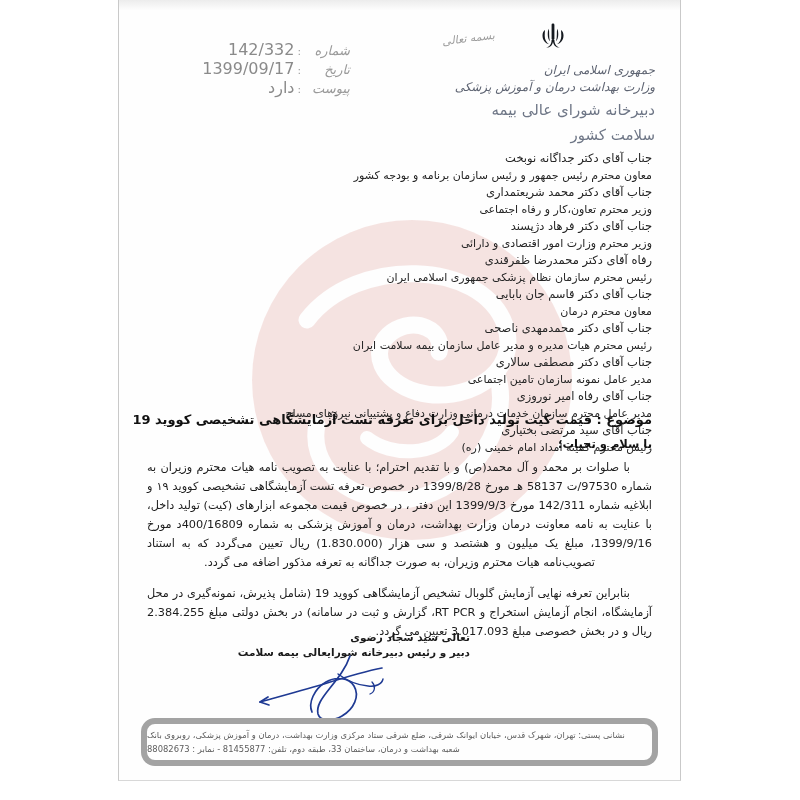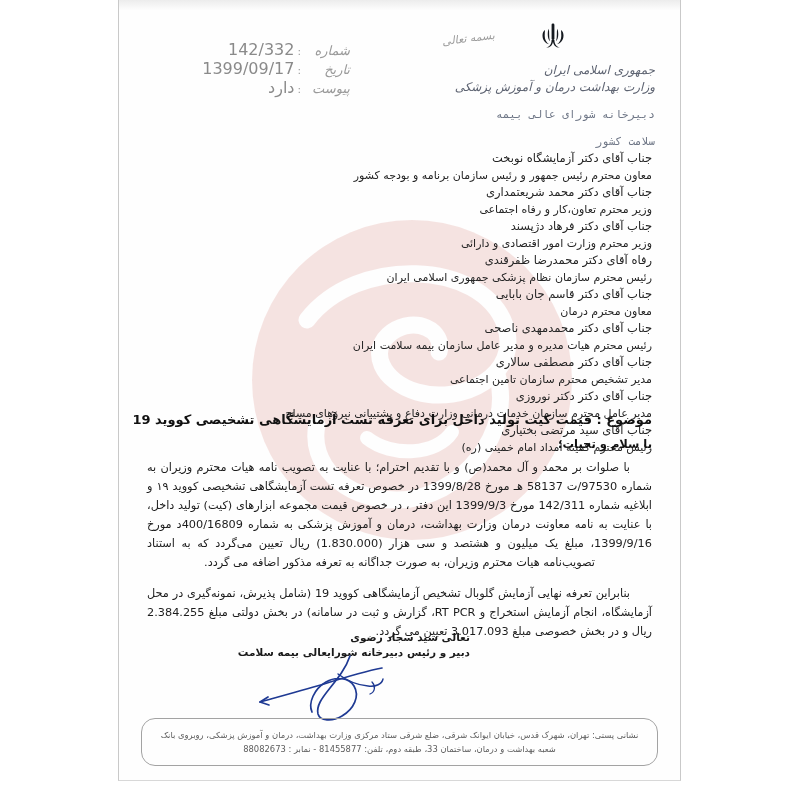--- a/index.html
+++ b/index.html
@@ -122,24 +122,23 @@
     color: #5e6472;
     font-size: 11.5px;
     line-height: 1.45;
     font-style: italic;
     letter-spacing: .3px;
   }
   .lh-script.l1 { font-size: 12px; margin-top: 12px; }
   .lh-script.l2 { font-size: 12px; }
   .lh-sub {
     color: #6e7686;
-    font-size: 11px;
+    font-size: 15px;
     line-height: 1.55;
-    margin-top: 10px;
-    font-family: Liberation Mono, monospace;
+    margin-top: 2px;
   }
 
   
   #recipients {
     position: absolute;
     right: 28px;
     top: 150px;
     width: 500px;
     direction: rtl;
     text-align: right;
@@ -233,26 +232,26 @@
     pointer-events: none;
   }
 
   
   #footer-box {
     position: absolute;
     left: 22px;
     right: 22px;
     top: 718px;
     height: 48px;
-    border: 1px solid #a3a3a3;
+    border: 6px solid #a3a3a3;
     border-radius: 14px;
     box-sizing: border-box;
     display: flex;
     flex-direction: column;
-    align-items: center;
+    align-items: flex-end;
     justify-content: center;
     direction: rtl;
   }
   .footer-line {
     font-size: 8.4px;
     color: #5c5c5c;
     line-height: 14px;
     text-align: center;
     white-space: nowrap;
   }
@@ -307,35 +306,35 @@
           <path d="M38.5 13.5 c1.6 3 2 7 2 11.6 c0 6 -1.6 10.6 -4.4 13.6 c1.2 -4 1.6 -8.6 1.6 -13.6 c0 -4.4 0 -8.2 0.8 -11.6z"></path>
         </g>
       </svg>
       <div class="lh-script l1 fa">جمهوری اسلامی ایران</div>
       <div class="lh-script l2 fa">وزارت بهداشت درمان و آموزش پزشکی</div>
       <div class="lh-sub fa">دبیرخانه شورای عالی بیمه</div>
       <div class="lh-sub fa">سلامت کشور</div>
     </div>
 
     <div id="recipients">
-        <div class="recipient-name fa">جناب آقای دکتر آزمایشگاه نوبخت</div>
+        <div class="recipient-name fa">جناب آقای دکتر جداگانه نوبخت</div>
         <div class="recipient-title fa">معاون محترم رئیس جمهور و رئیس سازمان برنامه و بودجه کشور</div>
         <div class="recipient-name fa">جناب آقای دکتر محمد شریعتمداری</div>
         <div class="recipient-title fa">وزیر محترم تعاون،کار و رفاه اجتماعی</div>
         <div class="recipient-name fa">جناب آقای دکتر فرهاد دژپسند</div>
         <div class="recipient-title fa">وزیر محترم وزارت امور اقتصادی و دارائی</div>
         <div class="recipient-name fa">رفاه آقای دکتر   محمدرضا ظفرقندی</div>
         <div class="recipient-title fa">رئیس محترم سازمان نظام پزشکی جمهوری اسلامی ایران</div>
         <div class="recipient-name fa">جناب آقای دکتر قاسم جان بابایی</div>
         <div class="recipient-title fa">معاون محترم درمان</div>
         <div class="recipient-name fa">جناب آقای دکتر محمدمهدی ناصحی</div>
         <div class="recipient-title fa">رئیس محترم هیات مدیره و مدیر عامل سازمان بیمه سلامت ایران</div>
         <div class="recipient-name fa">جناب آقای دکتر مصطفی سالاری</div>
-        <div class="recipient-title fa">مدیر تشخیص محترم سازمان تامین اجتماعی</div>
-        <div class="recipient-name fa">جناب آقای دکتر دکتر نوروزی</div>
+        <div class="recipient-title fa">مدیر عامل نمونه سازمان تامین اجتماعی</div>
+        <div class="recipient-name fa">جناب آقای رفاه امیر نوروزی</div>
         <div class="recipient-title fa">مدیر عامل محترم سازمان خدمات درمانی وزارت دفاع و پشتیبانی نیروهای مسلح</div>
         <div class="recipient-name fa">جناب آقای سید مرتضی بختیاری</div>
         <div class="recipient-title fa">رئیس محترم کمیته امداد امام خمینی (ره)</div>
       </div>
 
     <div id="subject">
       <span>موضوع :</span>
       <span>قیمت کیت تولید داخل برای تعرفه تست آزمایشگاهی تشخیصی کووید 19</span>
     </div>
 

